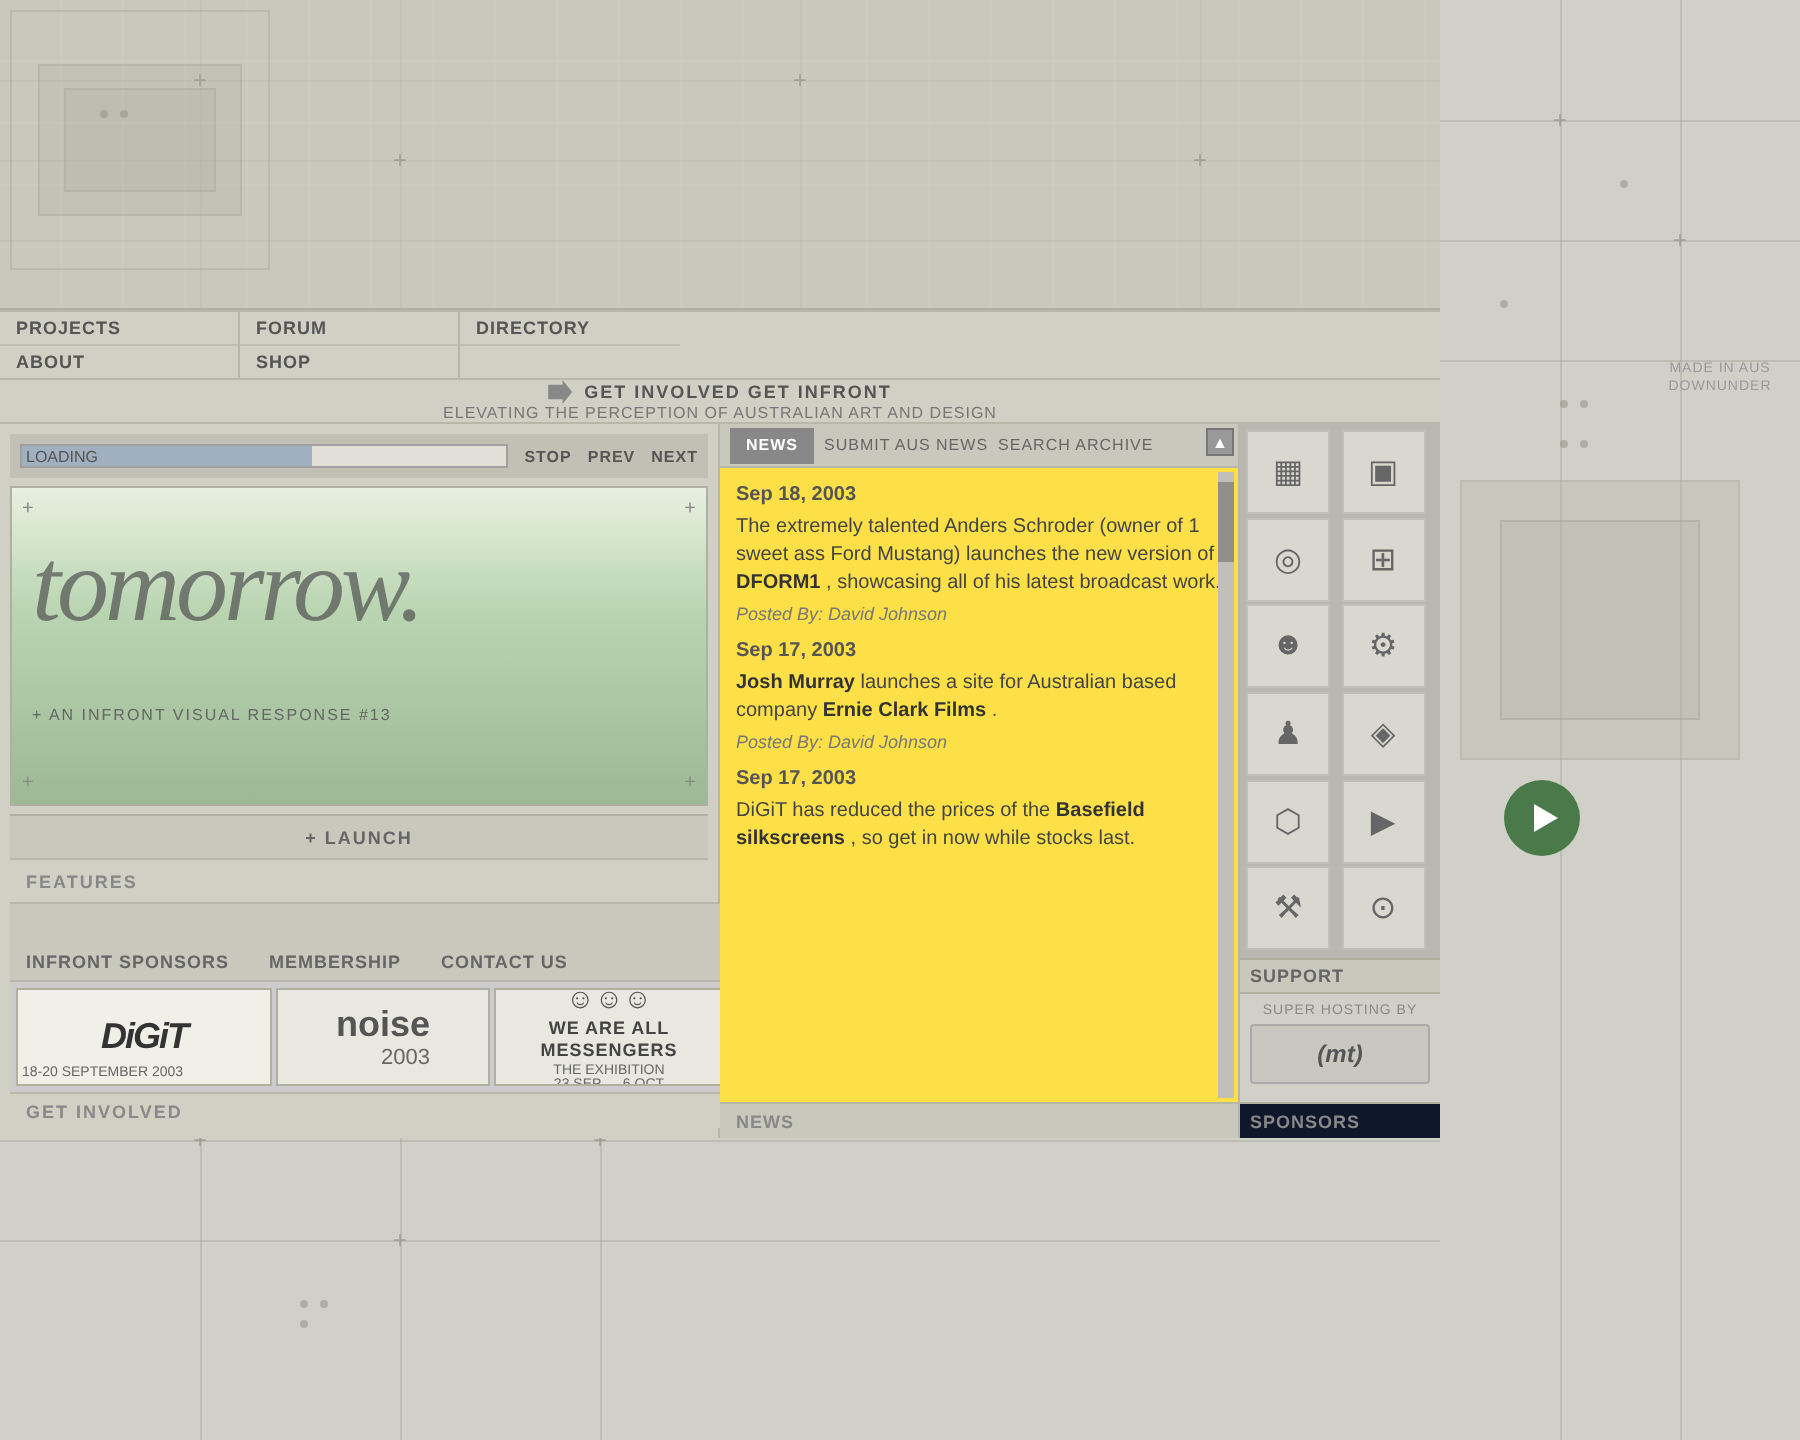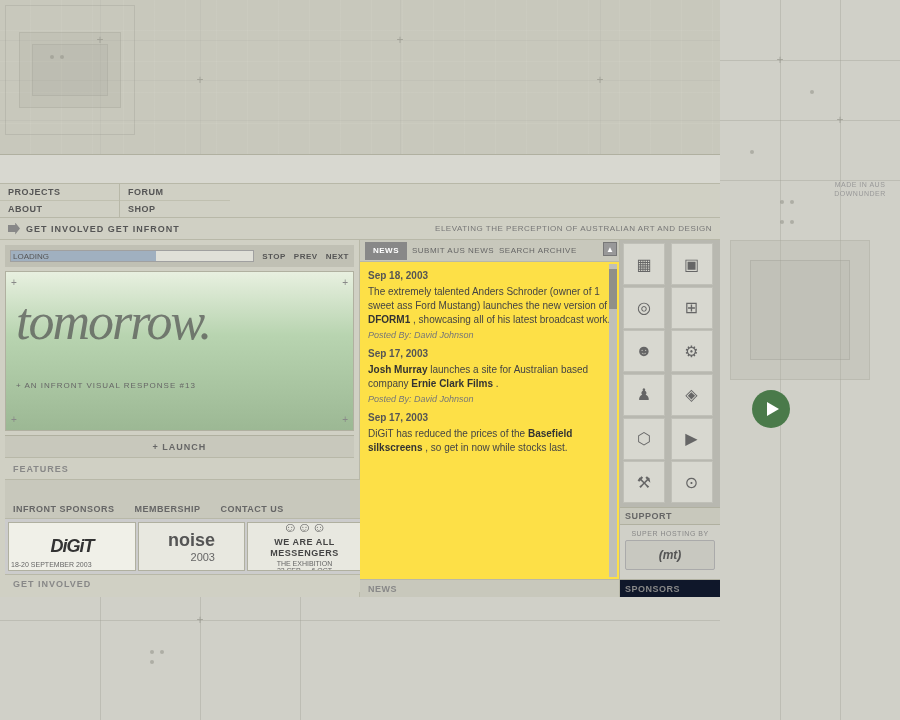--- a/index.html
+++ b/index.html
@@ -39,21 +39,20 @@
         repeating-linear-gradient(90deg, transparent, transparent 30px, rgba(255,255,255,0.05) 30px, rgba(255,255,255,0.05) 31px);
     }
 
     
     .nav-bar {
       display: flex;
       width: 720px;
       background: #d0d0c4;
       border-top: 1px solid #b8b8a8;
       border-bottom: 1px solid #b8b8a8;
-      margin-top: 28px;
     }
 
     .nav-section {
       display: flex;
       flex-direction: column;
       border-right: 1px solid #b8b8a8;
     }
 
     .nav-section:last-child {
       border-right: none;
@@ -81,20 +80,21 @@
     
     .get-involved-bar {
       width: 720px;
       height: 22px;
       background: #d0d0c4;
       display: flex;
       align-items: center;
       justify-content: space-between;
       padding: 0 8px;
       border-bottom: 1px solid #b8b8a8;
+      flex-direction: column;
     }
 
     .get-involved-arrow {
       width: 12px;
       height: 12px;
       background: #888;
       clip-path: polygon(0 20%, 60% 20%, 60% 0%, 100% 50%, 60% 100%, 60% 80%, 0 80%);
     }
 
     .get-involved-text {
@@ -747,20 +747,24 @@
 
     <div class="nav-bar">
       <div class="nav-section nav-col-1">
         <div class="nav-item">PROJECTS</div>
         <div class="nav-item">ABOUT</div>
       </div>
       <div class="nav-section nav-col-2">
         <div class="nav-item">FORUM</div>
         <div class="nav-item">SHOP</div>
       </div>
+      <div class="nav-section nav-col-3">
+        <div class="nav-item">DIRECTORY</div>
+        <div class="nav-item" style="height:16px;">&nbsp;</div>
+      </div>
     </div>
 
     <div class="get-involved-bar">
       <div style="display:flex;align-items:center;gap:6px;">
         <div class="get-involved-arrow"></div>
         <div style="display:flex;flex-direction:column;">
           <span class="get-involved-text">GET INVOLVED GET INFRONT</span>
         </div>
       </div>
       <div class="get-involved-subtitle">ELEVATING THE PERCEPTION OF AUSTRALIAN ART AND DESIGN</div>

